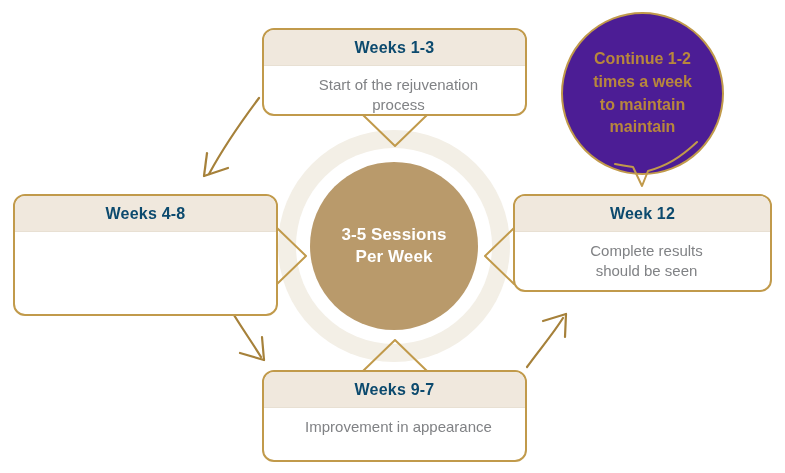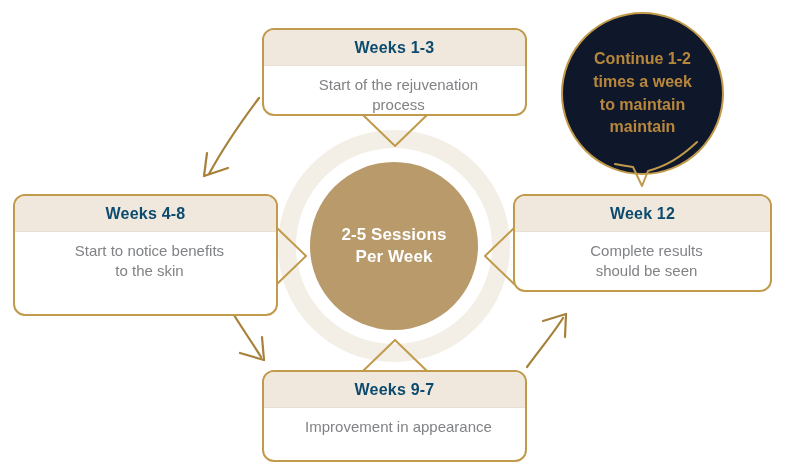--- a/index.html
+++ b/index.html
@@ -112,21 +112,21 @@
   
   .bubble {
     position: absolute;
     left: 561px;
     top: 12px;
     width: 163px;
     height: 163px;
     box-sizing: border-box;
     border: 2px solid #c19a4b;
     border-radius: 50%;
-    background: #0f172a;
+    background: #4c1d95;
     display: flex;
     align-items: center;
     justify-content: center;
     text-align: center;
   }
   .bubble-text {
     color: #b8873c;
     font-size: 16px;
     font-weight: bold;
     line-height: 1.42;
@@ -159,42 +159,38 @@
       <g>
         <path d="M 527 367 C 540 349 553 334 563 318"></path>
         <path d="M 566 314 L 565 337"></path>
         <path d="M 566 314 L 543 321"></path>
       </g>
     </g>
   </svg>
 
   <div class="hub">
     <div class="hub-label">
-      <span>2-5 Sessions</span><br>
+      <span>3-5 Sessions</span><br>
       <span>Per Week</span>
     </div>
   </div>
 
   <div class="step" id="step-top">
     <div class="step-head">Weeks 1-3</div>
     <div class="step-body">
       <span>Start of the rejuvenation</span><br>
       <span>process</span>
     </div>
   </div>
   <svg class="tail" style="left:362px; top:114px;" width="66" height="34" viewBox="0 0 66 34" xmlns="http://www.w3.org/2000/svg">
     <path d="M 1 1 L 33 32 L 65 1" fill="none" stroke="#c19a4b" stroke-width="2" stroke-linejoin="round" stroke-linecap="round"></path>
   </svg>
 
   <div class="step" id="step-left">
     <div class="step-head">Weeks 4-8</div>
-    <div class="step-body">
-      <span>Start to notice benefits</span><br>
-      <span>to the skin</span>
-    </div>
   </div>
   <svg class="tail" style="left:276px; top:227px;" width="32" height="60" viewBox="0 0 32 60" xmlns="http://www.w3.org/2000/svg">
     <path d="M 1 1 L 30 29 L 1 57" fill="none" stroke="#c19a4b" stroke-width="2" stroke-linejoin="round" stroke-linecap="round"></path>
   </svg>
 
   <div class="step" id="step-right">
     <div class="step-head">Week 12</div>
     <div class="step-body">
       <span>Complete results</span><br>
       <span>should be seen</span>

